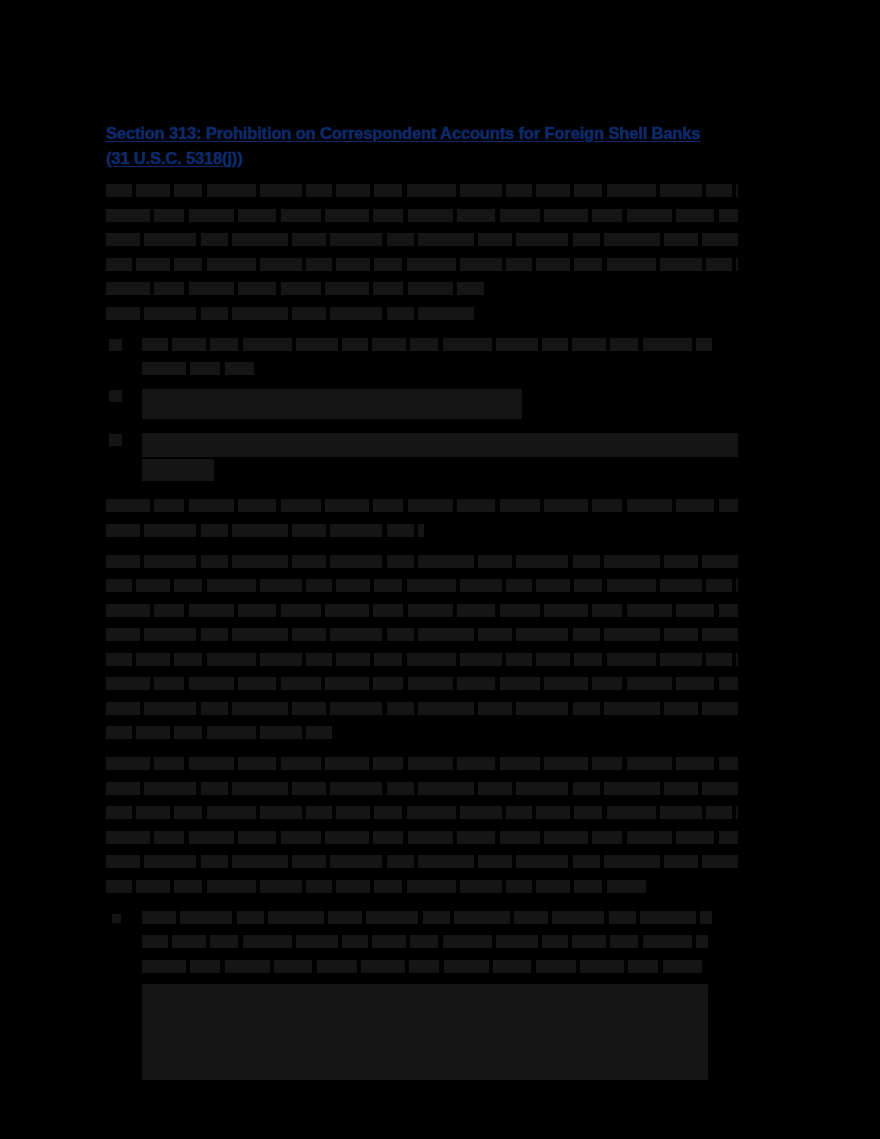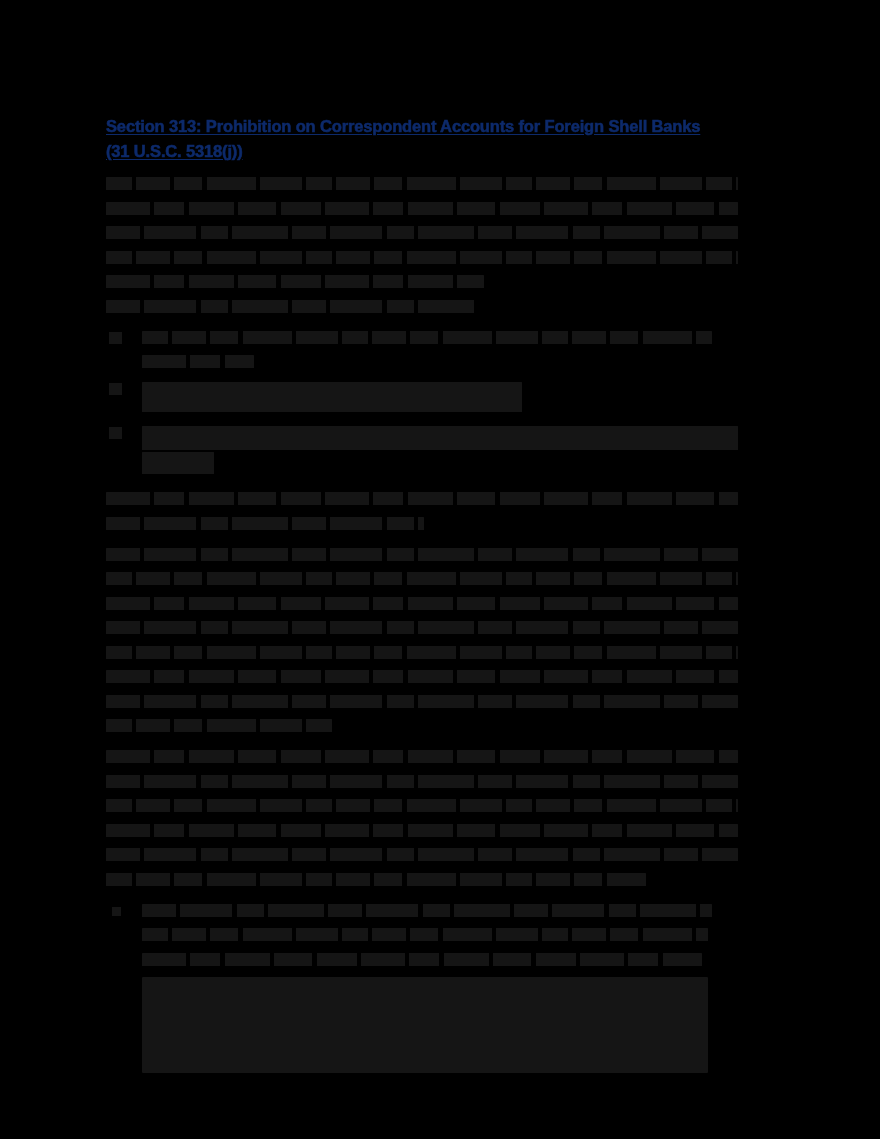--- a/index.html
+++ b/index.html
@@ -15,21 +15,21 @@
     position: relative;
     width: 880px;
     height: 1139px;
     background: #000000;
     overflow: hidden;
   }
 
   .content {
     position: absolute;
     left: 106px;
-    top: 114px;
+    top: 121px;
     width: 632px;
   }
 
   
   .doc-heading {
     font-size: 16.5px;
     font-weight: bold;
     line-height: 24.5px;
     color: #0d2a6b;
     text-decoration: underline;

